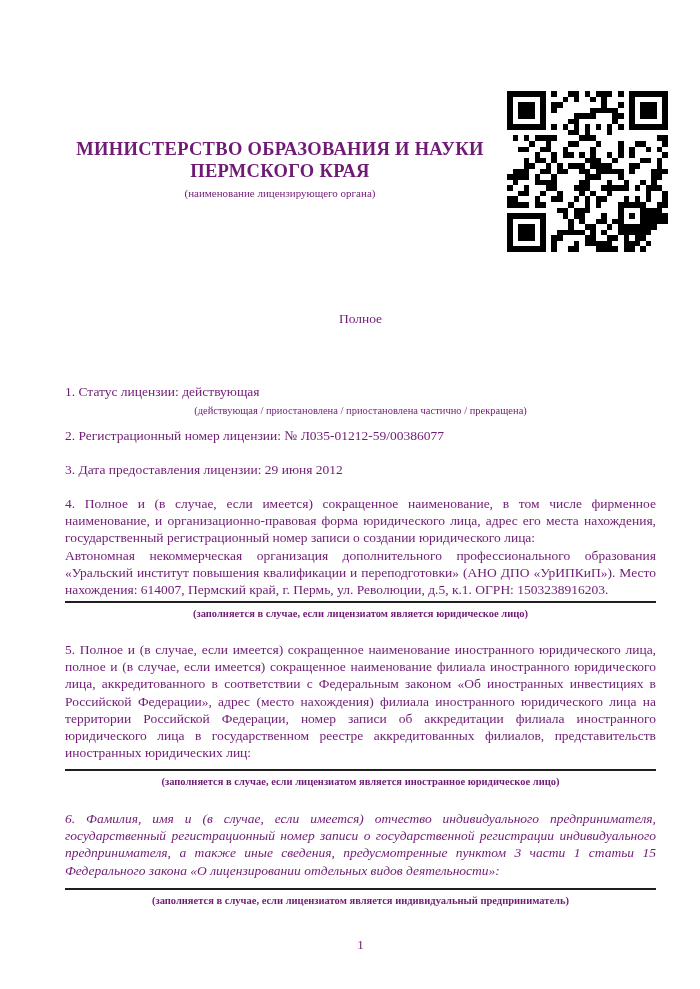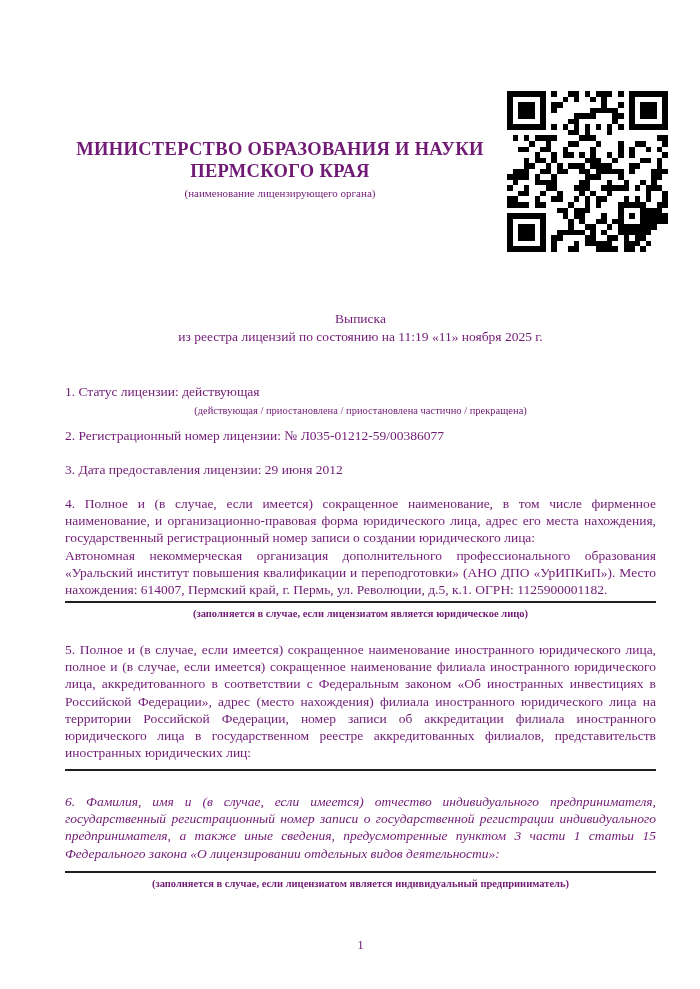--- a/index.html
+++ b/index.html
@@ -59,40 +59,40 @@
     <div class="org-caption">(наименование лицензирующего органа)</div>
   </div>
 
   <div class="qr">
     <svg id="qr-svg" width="161" height="161" viewBox="0 0 29 29">
         <path d="M0 0h1v1h-1zM1 0h1v1h-1zM2 0h1v1h-1zM3 0h1v1h-1zM4 0h1v1h-1zM5 0h1v1h-1zM6 0h1v1h-1zM8 0h1v1h-1zM11 0h1v1h-1zM12 0h1v1h-1zM14 0h1v1h-1zM16 0h1v1h-1zM17 0h1v1h-1zM18 0h1v1h-1zM20 0h1v1h-1zM22 0h1v1h-1zM23 0h1v1h-1zM24 0h1v1h-1zM25 0h1v1h-1zM26 0h1v1h-1zM27 0h1v1h-1zM28 0h1v1h-1zM0 1h1v1h-1zM6 1h1v1h-1zM10 1h1v1h-1zM12 1h1v1h-1zM15 1h1v1h-1zM17 1h1v1h-1zM22 1h1v1h-1zM28 1h1v1h-1zM0 2h1v1h-1zM2 2h1v1h-1zM3 2h1v1h-1zM4 2h1v1h-1zM6 2h1v1h-1zM8 2h1v1h-1zM9 2h1v1h-1zM17 2h1v1h-1zM20 2h1v1h-1zM22 2h1v1h-1zM24 2h1v1h-1zM25 2h1v1h-1zM26 2h1v1h-1zM28 2h1v1h-1zM0 3h1v1h-1zM2 3h1v1h-1zM3 3h1v1h-1zM4 3h1v1h-1zM6 3h1v1h-1zM8 3h1v1h-1zM15 3h1v1h-1zM16 3h1v1h-1zM17 3h1v1h-1zM18 3h1v1h-1zM19 3h1v1h-1zM22 3h1v1h-1zM24 3h1v1h-1zM25 3h1v1h-1zM26 3h1v1h-1zM28 3h1v1h-1zM0 4h1v1h-1zM2 4h1v1h-1zM3 4h1v1h-1zM4 4h1v1h-1zM6 4h1v1h-1zM12 4h1v1h-1zM13 4h1v1h-1zM14 4h1v1h-1zM15 4h1v1h-1zM19 4h1v1h-1zM20 4h1v1h-1zM22 4h1v1h-1zM24 4h1v1h-1zM25 4h1v1h-1zM26 4h1v1h-1zM28 4h1v1h-1zM0 5h1v1h-1zM6 5h1v1h-1zM11 5h1v1h-1zM12 5h1v1h-1zM19 5h1v1h-1zM22 5h1v1h-1zM28 5h1v1h-1zM0 6h1v1h-1zM1 6h1v1h-1zM2 6h1v1h-1zM3 6h1v1h-1zM4 6h1v1h-1zM5 6h1v1h-1zM6 6h1v1h-1zM8 6h1v1h-1zM10 6h1v1h-1zM12 6h1v1h-1zM14 6h1v1h-1zM16 6h1v1h-1zM18 6h1v1h-1zM20 6h1v1h-1zM22 6h1v1h-1zM23 6h1v1h-1zM24 6h1v1h-1zM25 6h1v1h-1zM26 6h1v1h-1zM27 6h1v1h-1zM28 6h1v1h-1zM11 7h1v1h-1zM12 7h1v1h-1zM14 7h1v1h-1zM18 7h1v1h-1zM1 8h1v1h-1zM3 8h1v1h-1zM5 8h1v1h-1zM6 8h1v1h-1zM7 8h1v1h-1zM8 8h1v1h-1zM13 8h1v1h-1zM14 8h1v1h-1zM15 8h1v1h-1zM27 8h1v1h-1zM28 8h1v1h-1zM4 9h1v1h-1zM7 9h1v1h-1zM11 9h1v1h-1zM12 9h1v1h-1zM16 9h1v1h-1zM20 9h1v1h-1zM23 9h1v1h-1zM24 9h1v1h-1zM28 9h1v1h-1zM2 10h1v1h-1zM3 10h1v1h-1zM6 10h1v1h-1zM7 10h1v1h-1zM10 10h1v1h-1zM15 10h1v1h-1zM20 10h1v1h-1zM22 10h1v1h-1zM25 10h1v1h-1zM27 10h1v1h-1zM5 11h1v1h-1zM8 11h1v1h-1zM10 11h1v1h-1zM11 11h1v1h-1zM13 11h1v1h-1zM15 11h1v1h-1zM18 11h1v1h-1zM20 11h1v1h-1zM22 11h1v1h-1zM28 11h1v1h-1zM3 12h1v1h-1zM5 12h1v1h-1zM6 12h1v1h-1zM8 12h1v1h-1zM14 12h1v1h-1zM15 12h1v1h-1zM16 12h1v1h-1zM19 12h1v1h-1zM24 12h1v1h-1zM25 12h1v1h-1zM27 12h1v1h-1zM3 13h1v1h-1zM4 13h1v1h-1zM7 13h1v1h-1zM9 13h1v1h-1zM11 13h1v1h-1zM12 13h1v1h-1zM13 13h1v1h-1zM15 13h1v1h-1zM16 13h1v1h-1zM17 13h1v1h-1zM18 13h1v1h-1zM22 13h1v1h-1zM23 13h1v1h-1zM27 13h1v1h-1zM1 14h1v1h-1zM2 14h1v1h-1zM3 14h1v1h-1zM6 14h1v1h-1zM7 14h1v1h-1zM9 14h1v1h-1zM10 14h1v1h-1zM13 14h1v1h-1zM14 14h1v1h-1zM16 14h1v1h-1zM17 14h1v1h-1zM18 14h1v1h-1zM19 14h1v1h-1zM20 14h1v1h-1zM22 14h1v1h-1zM26 14h1v1h-1zM27 14h1v1h-1zM28 14h1v1h-1zM0 15h1v1h-1zM1 15h1v1h-1zM2 15h1v1h-1zM3 15h1v1h-1zM5 15h1v1h-1zM8 15h1v1h-1zM14 15h1v1h-1zM15 15h1v1h-1zM16 15h1v1h-1zM20 15h1v1h-1zM26 15h1v1h-1zM27 15h1v1h-1zM1 16h1v1h-1zM5 16h1v1h-1zM6 16h1v1h-1zM7 16h1v1h-1zM8 16h1v1h-1zM13 16h1v1h-1zM14 16h1v1h-1zM18 16h1v1h-1zM21 16h1v1h-1zM24 16h1v1h-1zM26 16h1v1h-1zM0 17h1v1h-1zM3 17h1v1h-1zM7 17h1v1h-1zM8 17h1v1h-1zM12 17h1v1h-1zM13 17h1v1h-1zM14 17h1v1h-1zM17 17h1v1h-1zM18 17h1v1h-1zM19 17h1v1h-1zM20 17h1v1h-1zM21 17h1v1h-1zM23 17h1v1h-1zM25 17h1v1h-1zM26 17h1v1h-1zM27 17h1v1h-1zM2 18h1v1h-1zM3 18h1v1h-1zM6 18h1v1h-1zM9 18h1v1h-1zM13 18h1v1h-1zM15 18h1v1h-1zM18 18h1v1h-1zM25 18h1v1h-1zM28 18h1v1h-1zM0 19h1v1h-1zM1 19h1v1h-1zM5 19h1v1h-1zM8 19h1v1h-1zM9 19h1v1h-1zM12 19h1v1h-1zM14 19h1v1h-1zM16 19h1v1h-1zM17 19h1v1h-1zM21 19h1v1h-1zM23 19h1v1h-1zM25 19h1v1h-1zM28 19h1v1h-1zM0 20h1v1h-1zM1 20h1v1h-1zM2 20h1v1h-1zM3 20h1v1h-1zM5 20h1v1h-1zM6 20h1v1h-1zM11 20h1v1h-1zM14 20h1v1h-1zM16 20h1v1h-1zM20 20h1v1h-1zM21 20h1v1h-1zM22 20h1v1h-1zM23 20h1v1h-1zM24 20h1v1h-1zM27 20h1v1h-1zM28 20h1v1h-1zM9 21h1v1h-1zM10 21h1v1h-1zM12 21h1v1h-1zM13 21h1v1h-1zM14 21h1v1h-1zM20 21h1v1h-1zM24 21h1v1h-1zM25 21h1v1h-1zM26 21h1v1h-1zM27 21h1v1h-1zM0 22h1v1h-1zM1 22h1v1h-1zM2 22h1v1h-1zM3 22h1v1h-1zM4 22h1v1h-1zM5 22h1v1h-1zM6 22h1v1h-1zM10 22h1v1h-1zM12 22h1v1h-1zM13 22h1v1h-1zM17 22h1v1h-1zM20 22h1v1h-1zM22 22h1v1h-1zM24 22h1v1h-1zM25 22h1v1h-1zM26 22h1v1h-1zM27 22h1v1h-1zM28 22h1v1h-1zM0 23h1v1h-1zM6 23h1v1h-1zM11 23h1v1h-1zM13 23h1v1h-1zM16 23h1v1h-1zM17 23h1v1h-1zM19 23h1v1h-1zM20 23h1v1h-1zM24 23h1v1h-1zM25 23h1v1h-1zM26 23h1v1h-1zM27 23h1v1h-1zM28 23h1v1h-1zM0 24h1v1h-1zM2 24h1v1h-1zM3 24h1v1h-1zM4 24h1v1h-1zM6 24h1v1h-1zM11 24h1v1h-1zM14 24h1v1h-1zM15 24h1v1h-1zM18 24h1v1h-1zM20 24h1v1h-1zM21 24h1v1h-1zM22 24h1v1h-1zM23 24h1v1h-1zM24 24h1v1h-1zM25 24h1v1h-1zM26 24h1v1h-1zM0 25h1v1h-1zM2 25h1v1h-1zM3 25h1v1h-1zM4 25h1v1h-1zM6 25h1v1h-1zM9 25h1v1h-1zM10 25h1v1h-1zM11 25h1v1h-1zM12 25h1v1h-1zM13 25h1v1h-1zM15 25h1v1h-1zM17 25h1v1h-1zM20 25h1v1h-1zM21 25h1v1h-1zM22 25h1v1h-1zM23 25h1v1h-1zM24 25h1v1h-1zM25 25h1v1h-1zM0 26h1v1h-1zM2 26h1v1h-1zM3 26h1v1h-1zM4 26h1v1h-1zM6 26h1v1h-1zM8 26h1v1h-1zM9 26h1v1h-1zM14 26h1v1h-1zM15 26h1v1h-1zM18 26h1v1h-1zM19 26h1v1h-1zM21 26h1v1h-1zM23 26h1v1h-1zM24 26h1v1h-1zM0 27h1v1h-1zM6 27h1v1h-1zM8 27h1v1h-1zM12 27h1v1h-1zM14 27h1v1h-1zM15 27h1v1h-1zM16 27h1v1h-1zM17 27h1v1h-1zM18 27h1v1h-1zM21 27h1v1h-1zM22 27h1v1h-1zM23 27h1v1h-1zM25 27h1v1h-1zM0 28h1v1h-1zM1 28h1v1h-1zM2 28h1v1h-1zM3 28h1v1h-1zM4 28h1v1h-1zM5 28h1v1h-1zM6 28h1v1h-1zM8 28h1v1h-1zM11 28h1v1h-1zM12 28h1v1h-1zM16 28h1v1h-1zM17 28h1v1h-1zM18 28h1v1h-1zM19 28h1v1h-1zM21 28h1v1h-1zM22 28h1v1h-1zM24 28h1v1h-1z" fill="#000000"></path>
       </svg>
   </div>
 
   <div class="doc-title">
-    <div>Выписка</div>
-    <div>из реестра лицензий по состоянию на 11:19 «11» ноября 2025 г.</div>
+    <div>Полное</div>
   </div>
 
   <div class="body">
 
     <div>1. Статус лицензии: действующая</div>
     <div class="caption cap1">(действующая / приостановлена / приостановлена частично / прекращена)</div>
 
     <div class="it2">2. Регистрационный номер лицензии: № Л035-01212-59/00386077</div>
 
     <div class="it3">3. Дата предоставления лицензии: 29 июня 2012</div>
 
     <div class="it4 just">4. Полное и (в случае, если имеется) сокращенное наименование, в том числе фирменное наименование, и организационно-правовая форма юридического лица, адрес его места нахождения, государственный регистрационный номер записи о создании юридического лица:</div>
-    <div class="just">Автономная некоммерческая организация дополнительного профессионального образования «Уральский институт повышения квалификации и переподготовки» (АНО ДПО «УрИПКиП»). Место нахождения: 614007, Пермский край, г. Пермь, ул. Революции, д.5, к.1. ОГРН: 1125900001182.</div>
+    <div class="just">Автономная некоммерческая организация дополнительного профессионального образования «Уральский институт повышения квалификации и переподготовки» (АНО ДПО «УрИПКиП»). Место нахождения: 614007, Пермский край, г. Пермь, ул. Революции, д.5, к.1. ОГРН: 1503238916203.</div>
     <div class="fill-line hr4"></div>
     <div class="caption capline">(заполняется в случае, если лицензиатом является юридическое лицо)</div>
 
     <div class="it5 just">5. Полное и (в случае, если имеется) сокращенное наименование иностранного юридического лица, полное и (в случае, если имеется) сокращенное наименование филиала иностранного юридического лица, аккредитованного в соответствии с Федеральным законом «Об иностранных инвестициях в Российской Федерации», адрес (место нахождения) филиала иностранного юридического лица на территории Российской Федерации, номер записи об аккредитации филиала иностранного юридического лица в государственном реестре аккредитованных филиалов, представительств иностранных юридических лиц:</div>
     <div class="fill-line hr5"></div>
+    <div class="caption capline">(заполняется в случае, если лицензиатом является иностранное юридическое лицо)</div>
 
     <div class="it6 just">6. Фамилия, имя и (в случае, если имеется) отчество индивидуального предпринимателя, государственный регистрационный номер записи о государственной регистрации индивидуального предпринимателя, а также иные сведения, предусмотренные пунктом 3 части 1 статьи 15 Федерального закона «О лицензировании отдельных видов деятельности»:</div>
     <div class="fill-line hr6"></div>
     <div class="caption capline">(заполняется в случае, если лицензиатом является индивидуальный предприниматель)</div>
 
 
   </div>
 
   <div class="page-number">1</div>
 

